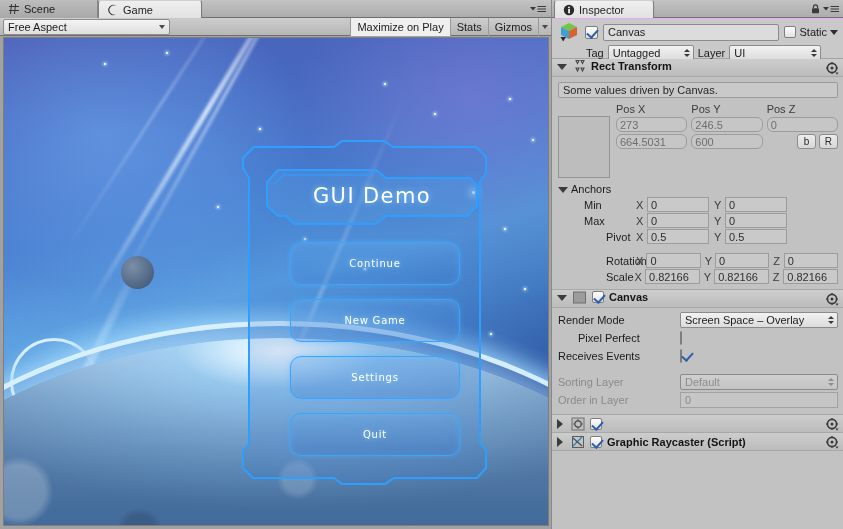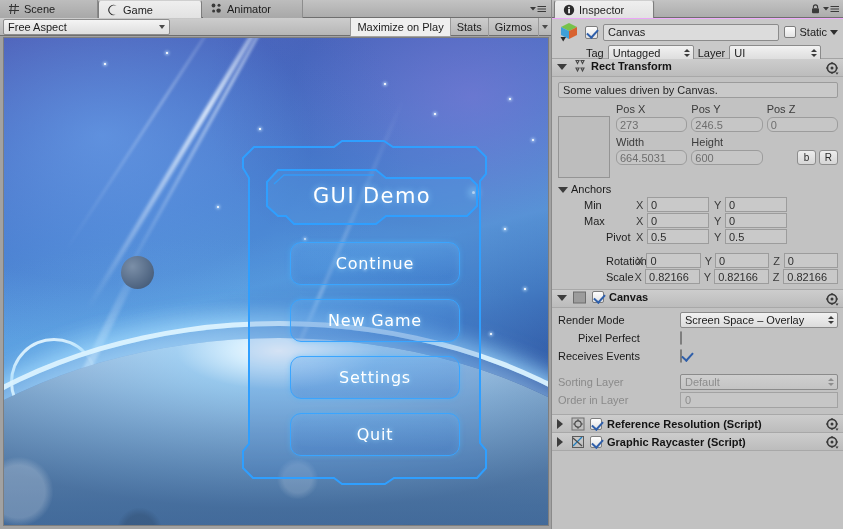--- a/index.html
+++ b/index.html
@@ -156,21 +156,21 @@
     color: #ffffff; font-size: 21px; letter-spacing: 1.4px;
     font-family: "DejaVu Sans", sans-serif;
     text-shadow: 0 0 6px rgba(140,210,255,.9);
   }
   .menu-btn {
     position: absolute; left: 52px; width: 170px; height: 43px;
     border: 1px solid #3aa5ff; border-radius: 11px;
     background: linear-gradient(180deg, rgba(95,165,235,0.30), rgba(50,110,200,0.28));
     box-shadow: 0 0 5px rgba(70,180,255,.45), inset 0 0 9px rgba(120,200,255,.18);
     display: flex; align-items: center; justify-content: center;
-    color: #ffffff; font-size: 16px; letter-spacing: .8px;
+    color: #ffffff; font-size: 10px; letter-spacing: .8px;
     font-family: "DejaVu Sans", sans-serif;
     text-shadow: 0 0 5px rgba(150,215,255,.9);
   }
 
   
   #inspector {
     position: absolute; left: 551px; top: 0; width: 292px; height: 529px;
     background: #f0abfc;
     border-left: 1px solid #8a8a8a;
   }
@@ -346,33 +346,20 @@
 
       <div class="tab active" style="left:98px; width:104px;">
         <span class="tab-icon">
           <svg width="12" height="12" viewBox="0 0 12 12">
             <path d="M9.5 2.1 A5 5 0 1 0 9.5 9.9 A4.6 4.6 0 1 1 9.5 2.1 Z" fill="#2b2b2b"></path>
           </svg>
         </span>
         <span>Game</span>
       </div>
 
-      <div class="tab inactive" style="left:203px; width:100px; background:linear-gradient(#bdbdbd,#a8a8a8);">
-        <span class="tab-icon">
-          <svg width="12" height="12" viewBox="0 0 12 12">
-            <g fill="#3a3a3a">
-              <circle cx="2.5" cy="2.5" r="1.9"></circle>
-                <circle cx="8" cy="2.2" r="1.5"></circle>
-              <circle cx="2.6" cy="8" r="1.5"></circle>
-                <circle cx="7.6" cy="7.6" r="2.2"></circle>
-            </g>
-          </svg>
-        </span>
-        <span>Animator</span>
-      </div>
 
       <span class="panel-menu-icon">
         <svg width="18" height="10" viewBox="0 0 18 10">
           <path d="M1 3 L7 3 L4 6.5 Z" fill="#3a3a3a"></path>
           <g stroke="#3a3a3a" stroke-width="1.2">
             <path d="M8.5 2.5 H17 M8.5 5 H17 M8.5 7.5 H17"></path>
           </g>
         </svg>
       </span>
     </div>
@@ -580,25 +567,20 @@
                     <span class="num dim">
                       <span>246.5</span>
                     </span>
                   </span>
                 <span class="fcell">
                     <span class="num dim">
                       <span>0</span>
                     </span>
                   </span>
               </div>
-              <div class="frow" style="margin-top:2px;">
-                <span class="fcell fhead">Width</span>
-                <span class="fcell fhead">Height</span>
-                <span class="fcell"></span>
-              </div>
               <div class="frow" style="height:17px;">
                 <span class="fcell">
                     <span class="num dim">
                       <span>664.5031</span>
                     </span>
                   </span>
                 <span class="fcell">
                     <span class="num dim">
                       <span>600</span>
                     </span>
@@ -767,21 +749,20 @@
         <span class="comp-mini-icon">
           <svg width="14" height="14" viewBox="0 0 14 14">
             <rect x="1" y="1" width="12" height="12" fill="#c0c0c0" stroke="#6e6e6e" stroke-width="1"></rect>
             <circle cx="7" cy="7" r="3.2" fill="none" stroke="#4a4a4a" stroke-width="1.2"></circle>
             <g stroke="#4a4a4a" stroke-width="1.2">
                 <path d="M7 2.2 V4 M7 10 V11.8 M2.2 7 H4 M10 7 H11.8"></path>
               </g>
           </svg>
         </span>
         <span class="cb on" style="width:12px;height:12px;flex:0 0 12px;"></span>
-        <span class="comp-title">Reference Resolution (Script)</span>
         <span class="gear">
           <svg width="13" height="13" viewBox="0 0 13 13">
             <circle cx="6" cy="6" r="4.6" fill="none" stroke="#3a3a3a" stroke-width="1.7"></circle>
             <circle cx="6" cy="6" r="1.5" fill="#3a3a3a"></circle>
             <g stroke="#3a3a3a" stroke-width="1.5">
                 <path d="M6 0.3 V2 M6 10 V11.7 M0.3 6 H2 M10 6 H11.7"></path>
               </g>
             <path d="M9.5 10.5 L12.5 10.5 L11 12.8 Z" fill="#3a3a3a"></path>
           </svg>
         </span>

